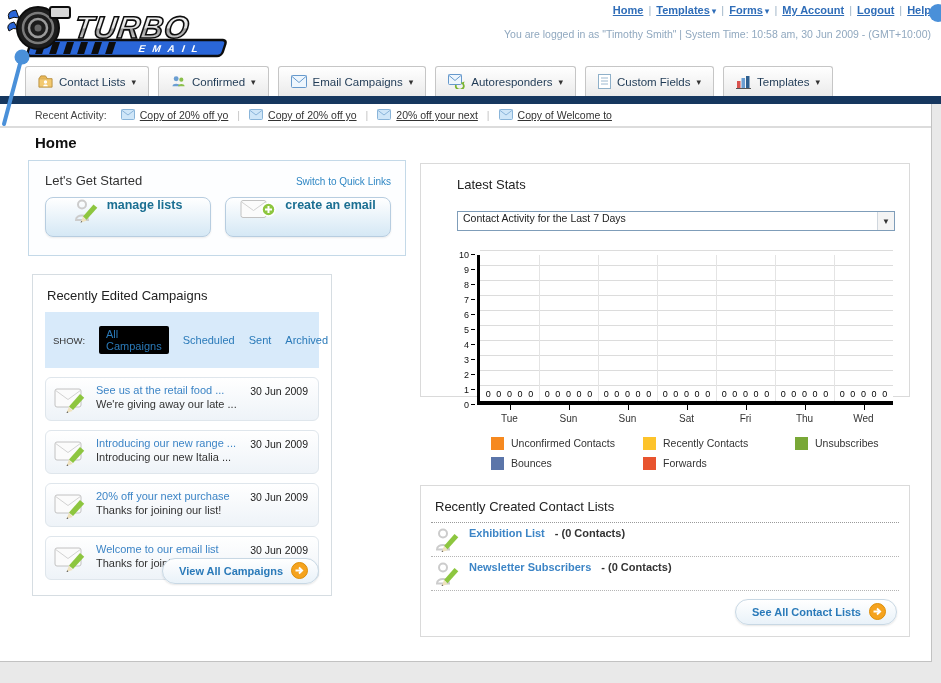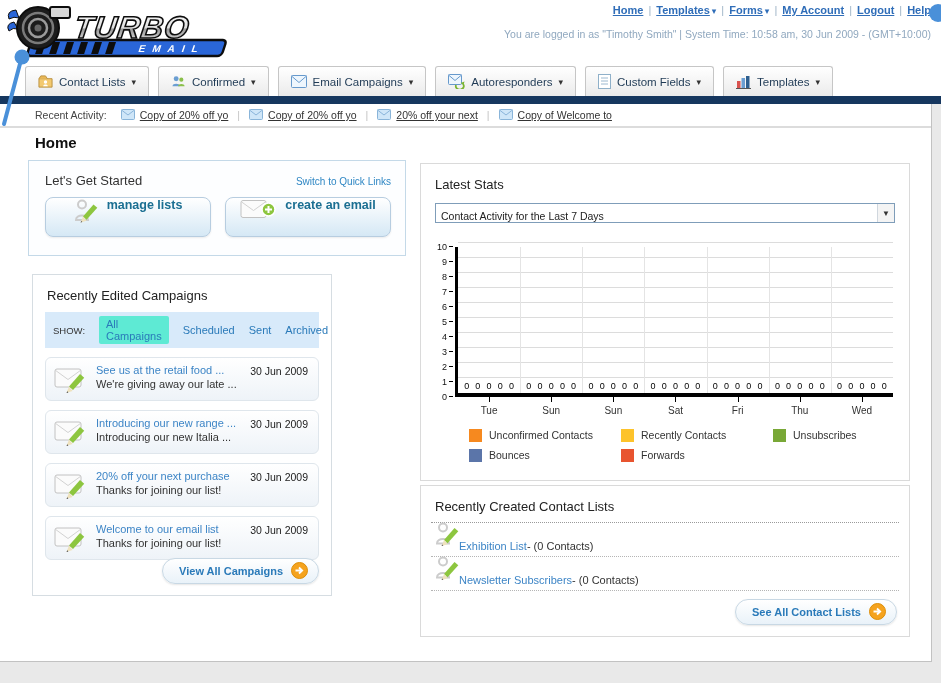--- a/index.html
+++ b/index.html
@@ -47,40 +47,40 @@
   .gs-head { display:flex; justify-content:space-between; align-items:baseline; padding:12px 14px 0 16px; }
   .gs-title { font-size:13px; color:#333; }
   .switch-link { font-size:10px; color:#2f87c4; text-decoration:none; cursor:pointer; }
   .gs-buttons { display:flex; gap:14px; padding:9px 14px 0 16px; }
   .gs-btn { flex:1; height:40px; display:flex; align-items:flex-start; justify-content:center; gap:9px;
             border:1px solid #b7cde0; border-radius:8px; background:linear-gradient(#ffffff,#d5e8f5);
             font-size:12.5px; font-weight:bold; color:#1b6f92; cursor:pointer; box-shadow:0 1px 2px rgba(0,0,0,.08); }
 
   
   .camp-panel { left:32px; top:170px; width:300px; height:322px; border:1px solid #d6dde2; }
-  .filterbar { margin:9px 12px 0 12px; background:#d8eafa; padding:4px 8px; display:flex; align-items:center; gap:14px; }
+  .filterbar { margin:9px 12px 0 12px; background:#d8eafa; padding:14px 8px; display:flex; align-items:center; gap:14px; }
   .show-label { font-size:9.5px; color:#333; }
   .filter-link { font-size:11px; color:#2a7ab9; cursor:pointer; }
-  .filter-link.active { background:#5eead4; padding:2px 7px; border-radius:2px; color:#2a7ab9; }
+  .filter-link.active { background:#000000; padding:2px 7px; border-radius:2px; color:#2a7ab9; }
   .camp-item { position:relative; margin:9px 12px 0 12px; height:44px; border:1px solid #dfe6ec; border-radius:6px;
                background:linear-gradient(#ffffff,#eef3f8); }
   .camp-icon { position:absolute; left:8px; top:8px; }
   .camp-text { margin-left:50px; padding-top:6px; }
   .camp-title { font-size:11px; color:#3d85c6; text-decoration:none; cursor:pointer; display:block; }
   .camp-sub { font-size:11px; color:#333; margin-top:2px; }
   .camp-date { position:absolute; right:10px; top:7px; font-size:10.5px; color:#222; }
   .pill-btn { position:absolute; right:12px; bottom:11px; height:26px; display:flex; align-items:center; gap:8px;
               padding:0 10px 0 16px; border:1px solid #c8d8e4; border-radius:14px;
               background:linear-gradient(#ffffff,#e9f2f9); font-size:11px; font-weight:bold; color:#2a7ab9; cursor:pointer;
               box-shadow:0 1px 2px rgba(0,0,0,.1); }
 
   
-  .stats-panel { left:420px; top:59px; width:490px; height:318px; border:1px solid #dadada; }
-  .stats-select { margin:11px 14px 0 14px; height:20px; border:1px solid #7f9db9; background:#fff; display:flex;
-                  align-items:flex-end; justify-content:space-between; font-size:10.5px; color:#222; padding-left:5px; cursor:pointer; }
+  .stats-panel { left:420px; top:59px; width:490px; height:234px; border:1px solid #dadada;padding-left:22px; }
+  .stats-select { margin:19px 14px 0 14px; height:20px; border:1px solid #7f9db9; background:#fff; display:flex;
+                  align-items:flex-start; justify-content:space-between; font-size:10.5px; color:#222; padding-left:5px; cursor:pointer; }
   .stats-select .sel-arrow { width:17px; align-self:stretch; display:flex; align-items:center; justify-content:center;
                   font-size:8px; color:#333; border-left:1px solid #d0d7de; background:#f4f4f4; }
   .chart { display:flex; margin:24px 16px 0 12px; }
   .ylabels { position:relative; width:22px; height:150px; font-size:9px; color:#111; }
   .ylabel { position:absolute; right:8px; }
   .ytick { position:absolute; right:2px; width:4px; height:1px; background:#000; }
   .plot { position:relative; flex:1; height:150px; border-left:3px solid #000; border-bottom:4px solid #000; background:#fff; }
   .gridline { position:absolute; left:0; right:0; height:1px; background:#dcdcdc; }
   .vsep { position:absolute; top:0; bottom:0; width:1px; background:#e4e4e4; }
   .zeros-row { position:absolute; left:0; right:0; bottom:2px; display:flex; }
@@ -88,22 +88,22 @@
   .xlabels { display:flex; margin:0 16px 0 37px; }
   .xlabel-group { flex:1; text-align:center; position:relative; padding-top:8px; font-size:10px; color:#333; }
   .xtick { position:absolute; top:0; left:50%; width:1px; height:5px; background:#000; }
   .legend { display:flex; flex-wrap:wrap; margin:13px 0 0 48px; width:465px; }
   .legend-item { width:152px; display:flex; align-items:flex-start; gap:7px; font-size:10.5px; color:#333; margin-bottom:7px; }
   .swatch { width:13px; height:13px; display:inline-block; }
 
   
   .lists-panel { left:420px; top:381px; width:490px; height:152px; border:1px solid #dadada; }
   .lists-panel .panel-title { padding-bottom:8px; border-bottom:1px dotted #9a9a9a; margin:0 10px; padding-left:4px; }
-  .list-item { display:flex; align-items:flex-end; gap:0; margin:0 10px; padding:4px 0 4px 4px;
-               border-bottom:1px dotted #b5b5b5; height:34px; }
+  .list-item { display:flex; align-items:flex-start; gap:10px; margin:0 10px; padding:4px 0 4px 4px;
+               border-bottom:1px dotted #b5b5b5; height:34px;font-weight:bold; }
   .list-name { font-size:11px; color:#3d85c6; text-decoration:none; cursor:pointer; }
   .list-count { font-size:11px; color:#333; }
 
   a, .tab, .filter-link, .pill-btn, .gs-btn { user-select:none; }
 </style>
 </head>
 <body>
 
 <div class="stage">
 

